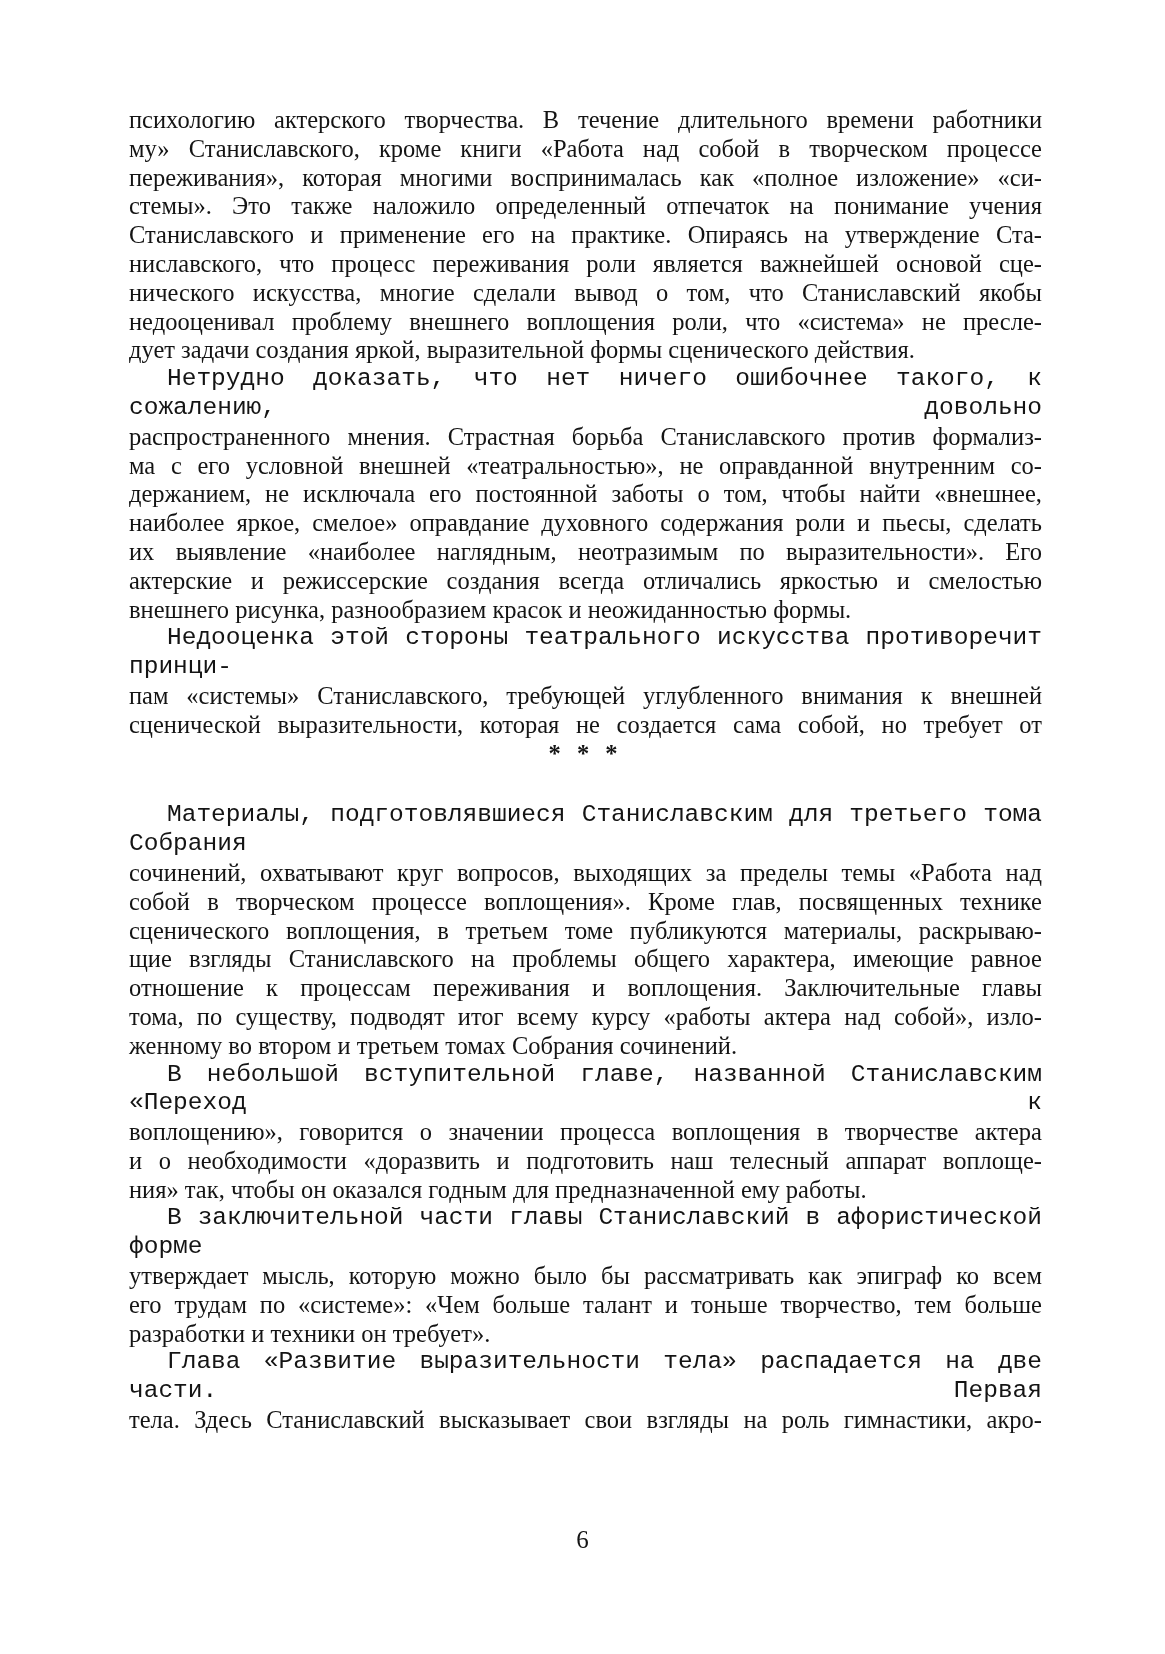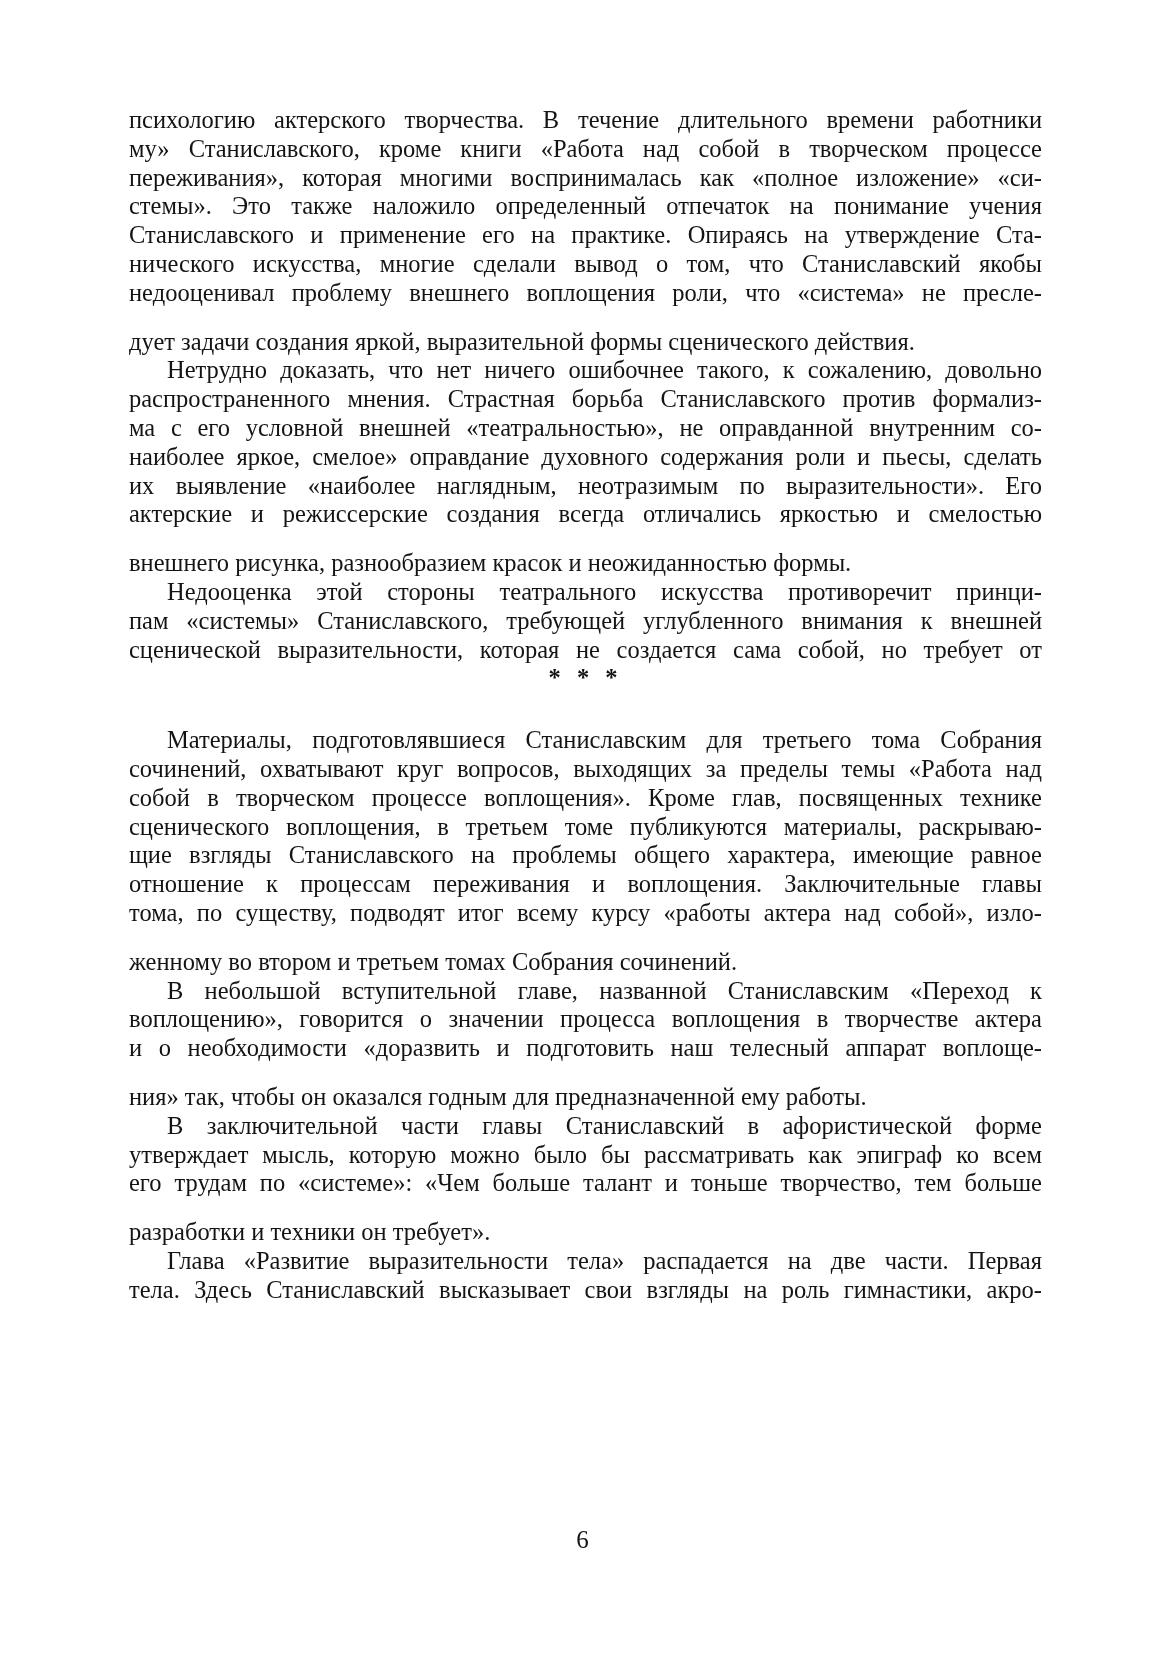--- a/index.html
+++ b/index.html
@@ -28,24 +28,24 @@
     margin: 0;
     padding: 0;
   }
   .line {
     text-align: justify;
     text-align-last: justify;
     white-space: normal;
   }
   .line.last-line {
     text-align-last: left;
-    margin-top: 20px;
   }
   .line.first-indent {
     text-indent: 38px;
+    font-family: Liberation Mono, monospace;
   }
   .separator {
     text-align: center;
     text-align-last: center;
     font-weight: bold;
     letter-spacing: 5px;
     margin: 0 0 33px 0;
   }
   .page-number {
     position: absolute;
@@ -61,28 +61,30 @@
 <body>
 
 <div class="page">
   <div class="text-block" id="text-block">
       <div class="paragraph">
         <div class="line">психологию актерского творчества. В течение длительного времени работники</div>
         <div class="line">му» Станиславского, кроме книги «Работа над собой в творческом процессе</div>
         <div class="line">переживания», которая многими воспринималась как «полное изложение» «си-</div>
         <div class="line">стемы». Это также наложило определенный отпечаток на понимание учения</div>
         <div class="line">Станиславского и применение его на практике. Опираясь на утверждение Ста-</div>
+        <div class="line">ниславского, что процесс переживания роли является важнейшей основой сце-</div>
         <div class="line">нического искусства, многие сделали вывод о том, что Станиславский якобы</div>
         <div class="line">недооценивал проблему внешнего воплощения роли, что «система» не пресле-</div>
         <div class="line last-line">дует задачи создания яркой, выразительной формы сценического действия.</div>
       </div>
       <div class="paragraph">
         <div class="line first-indent">Нетрудно доказать, что нет ничего ошибочнее такого, к сожалению, довольно</div>
         <div class="line">распространенного мнения. Страстная борьба Станиславского против формализ-</div>
         <div class="line">ма с его условной внешней «театральностью», не оправданной внутренним со-</div>
+        <div class="line">держанием, не исключала его постоянной заботы о том, чтобы найти «внешнее,</div>
         <div class="line">наиболее яркое, смелое» оправдание духовного содержания роли и пьесы, сделать</div>
         <div class="line">их выявление «наиболее наглядным, неотразимым по выразительности». Его</div>
         <div class="line">актерские и режиссерские создания всегда отличались яркостью и смелостью</div>
         <div class="line last-line">внешнего рисунка, разнообразием красок и неожиданностью формы.</div>
       </div>
       <div class="paragraph">
         <div class="line first-indent">Недооценка этой стороны театрального искусства противоречит принци-</div>
         <div class="line">пам «системы» Станиславского, требующей углубленного внимания к внешней</div>
         <div class="line">сценической выразительности, которая не создается сама собой, но требует от</div>
       </div>

